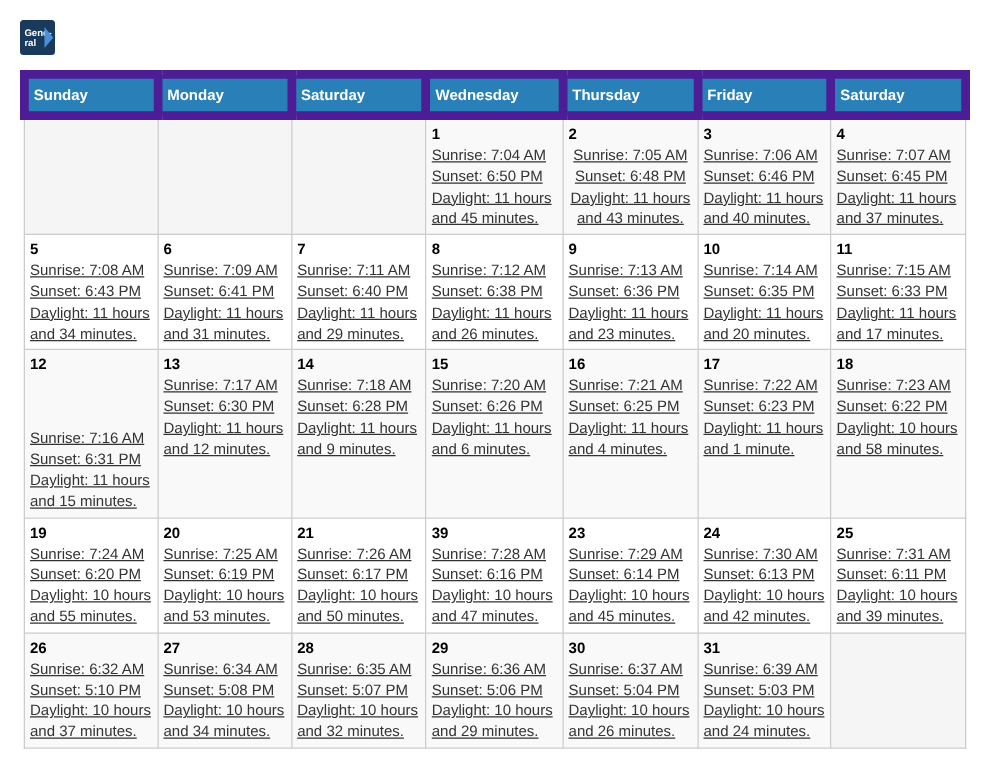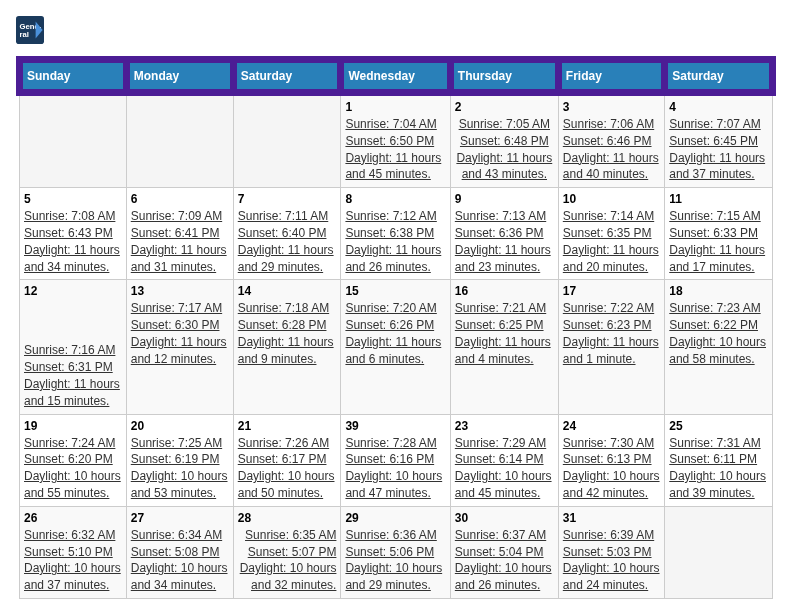--- a/index.html
+++ b/index.html
@@ -284,21 +284,21 @@
 Daylight: 10 hours and 37 minutes.</div>
         </td>
         <td>
           <span class="day-num">27</span>
           <div class="day-info" style="white-space: pre-line;">Sunrise: 6:34 AM
 Sunset: 5:08 PM
 Daylight: 10 hours and 34 minutes.</div>
         </td>
         <td>
           <span class="day-num">28</span>
-          <div class="day-info" style="white-space: pre-line; text-align: right;">Sunrise: 6:35 AM
+          <div class="day-info" style="white-space: pre-line;">Sunrise: 6:35 AM
 Sunset: 5:07 PM
 Daylight: 10 hours and 32 minutes.</div>
         </td>
         <td>
           <span class="day-num">29</span>
           <div class="day-info" style="white-space: pre-line;">Sunrise: 6:36 AM
 Sunset: 5:06 PM
 Daylight: 10 hours and 29 minutes.</div>
         </td>
         <td>

